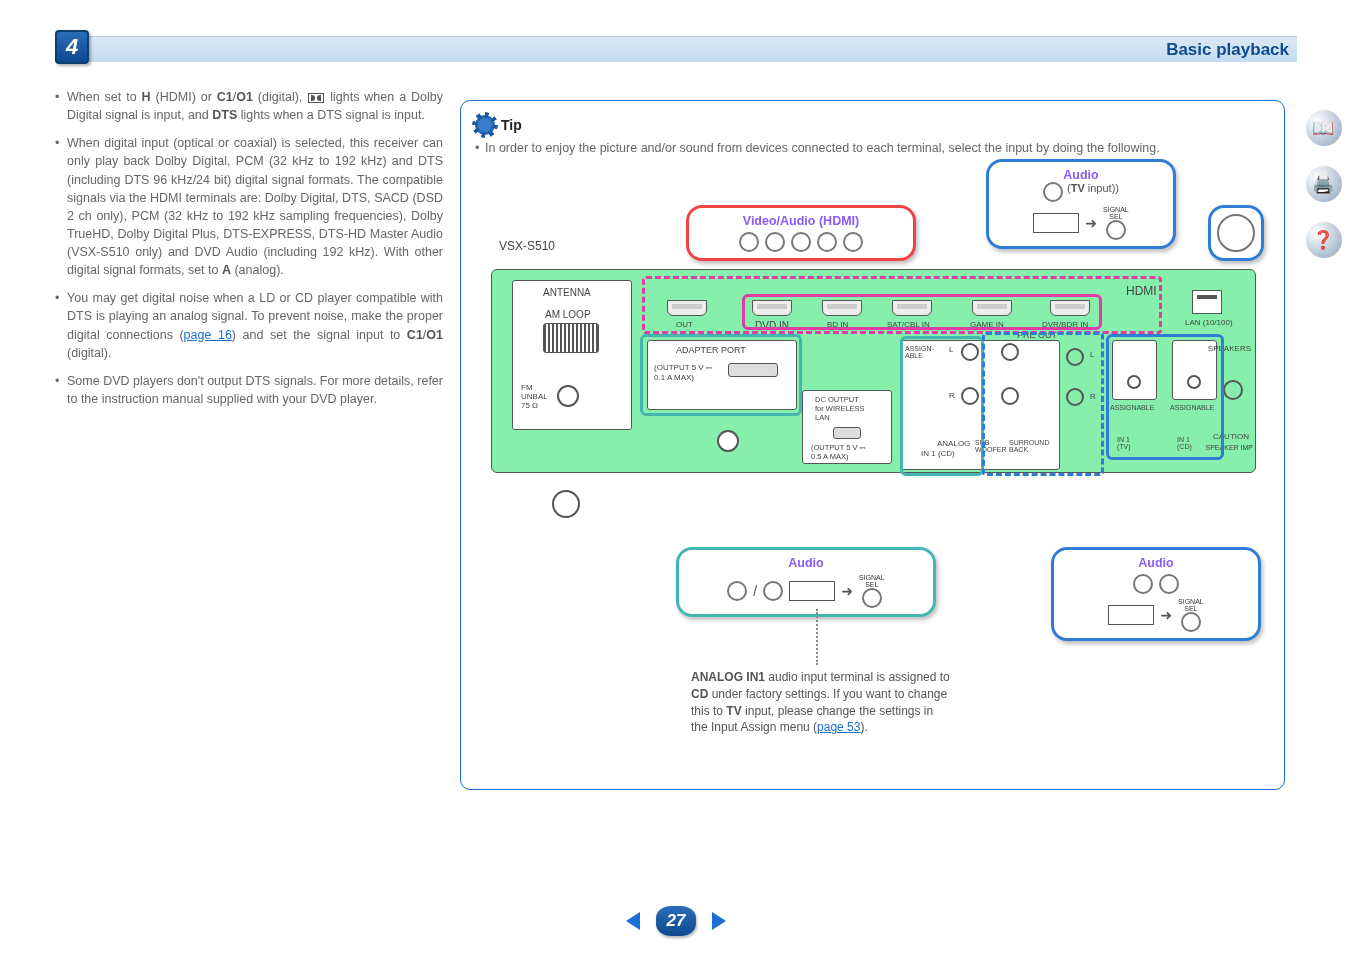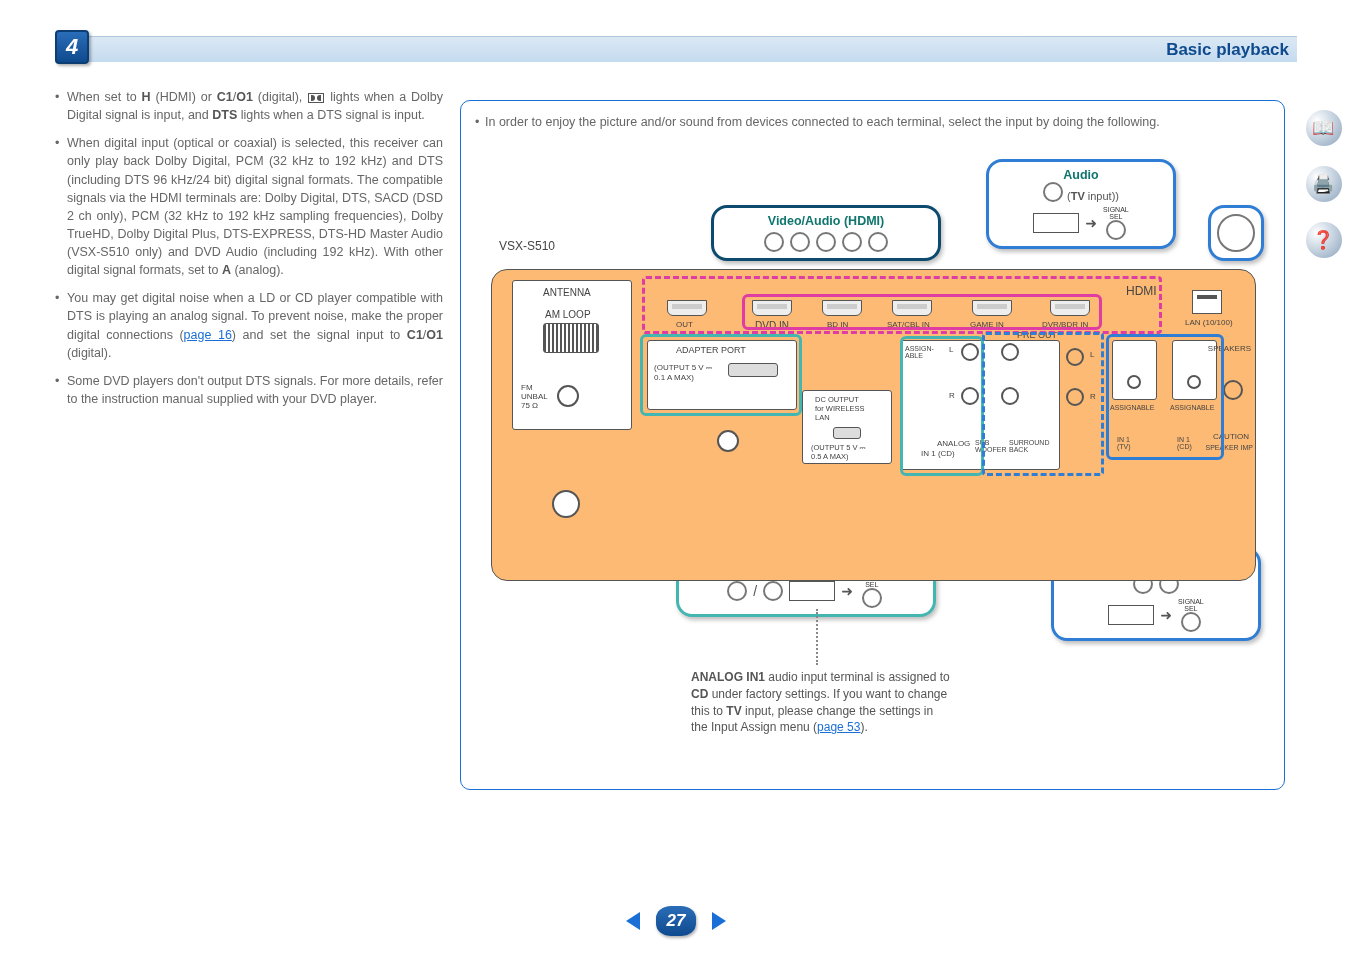--- a/index.html
+++ b/index.html
@@ -93,46 +93,46 @@
   }
   .callout {
     position: absolute;
     border-radius: 16px;
     padding: 6px 10px;
     font-size: 12.5px;
     text-align: center;
     background: #fff;
     box-shadow: 2px 3px 4px rgba(0,0,0,0.25);
   }
-  .callout .title { font-weight: bold; color: #0f766e; }
+  .callout .title { font-weight: bold; color: #8b5cf6; }
   .callout .sub { color: #555; font-size: 11px; }
-  .callout.pink  { border: 3px solid #0c4a6e; margin-left: 25px; }
+  .callout.pink  { border: 3px solid #ef4444; }
   .callout.blue  { border: 3px solid #2f7dd4; }
   .callout.blue2 { border: 3px solid #2f7dd4; }
   .callout.blue3 { border: 3px solid #2f7dd4; }
   .callout.cyan  { border: 3px solid #44b6b2; }
 
   .callout .row { display:flex; align-items:center; justify-content:center; gap:6px; margin-top:4px;}
   .mini-btn {
     width: 20px; height: 20px; border-radius:50%;
     border: 2px solid #777; background:#fff;
   }
   .mini-lbl-box {
     width: 36px; height: 20px; border:1px solid #555;
     display:flex; align-items:center; justify-content:center;
     font-size:8px; color:#333;
   }
   .mini-lbl-box.wide { width: 46px; }
   .arrow { font-size:14px; color:#555; }
 
   
   .panel {
-    position: absolute; left: 10px; top: 110px; width: 765px; height: 312px;
-    border: 1.5px solid #555; border-radius: 16px;
-    background: #fdba74;
+    position: absolute; left: 10px; top: 110px; width: 765px; height: 204px;
+    border: 1.5px solid #555; border-radius: 6px;
+    background: #86efac;
   }
   .panel-label {
     position:absolute; font-size:10px; color:#444;
   }
   .port-rect {
     position:absolute; border:1px solid #555; border-radius:3px;
     background:#fff;
   }
   .port-circle {
     position:absolute; width:22px; height:22px; border:2px solid #555; border-radius:50%;
@@ -227,39 +227,43 @@
       <span>When digital input (optical or coaxial) is selected, this receiver can only play back Dolby Digital, PCM (32 kHz to 192 kHz) and DTS (including DTS 96 kHz/24 bit) digital signal formats. The compatible signals via the HDMI terminals are: Dolby Digital, DTS, SACD (DSD 2 ch only), PCM (32 kHz to 192 kHz sampling frequencies), Dolby TrueHD, Dolby Digital Plus, DTS-EXPRESS, DTS-HD Master Audio (VSX-S510 only) and DVD Audio (including 192 kHz). With other digital signal formats, set to </span><span class="bold">A</span><span> (analog).</span>
     </li>
     <li>
       <span>You may get digital noise when a LD or CD player compatible with DTS is playing an analog signal. To prevent noise, make the proper digital connections (</span><span class="link">page 16</span><span>) and set the signal input to </span><span class="bold">C1</span><span>/</span><span class="bold">O1</span><span> (digital).</span>
     </li>
     <li>Some DVD players don't output DTS signals. For more details, refer to the instruction manual supplied with your DVD player.</li>
   </ul>
 </div>
 
 <div class="tip-panel">
+  <div class="tip-header">
+    <div class="gear-icon"></div>
+    <div class="tip-title">Tip</div>
+  </div>
   <div class="tip-body">In order to enjoy the picture and/or sound from devices connected to each terminal, select the input by doing the following.</div>
 
   <div class="diagram">
 
     <div class="callout pink" style="left:205px; top:46px; width:230px;">
       <div class="title">Video/Audio (HDMI)</div>
       <div class="row">
         <div class="mini-btn"></div>
         <div class="mini-btn"></div>
         <div class="mini-btn"></div>
         <div class="mini-btn"></div>
         <div class="mini-btn"></div>
       </div>
     </div>
 
     <div class="callout blue" style="left:505px; top:0px; width:190px;">
       <div class="title">Audio</div>
       <div class="sub">
-        <div style="display:flex; align-items:flex-end; justify-content:center; gap:4px;">
+        <div style="display:flex; align-items:flex-start; justify-content:center; gap:4px;">
           <div class="mini-btn"></div>
           <span>(<span class="bold">TV</span><span> input)</span>)</span>
         </div>
       </div>
       <div class="row">
         <div class="mini-lbl-box wide"></div>
         <span class="arrow">➜</span>
         <div style="display:flex;flex-direction:column;align-items:center;">
           <div class="signal-sel-lbl" style="white-space:pre;">SIGNAL
 SEL</div>

